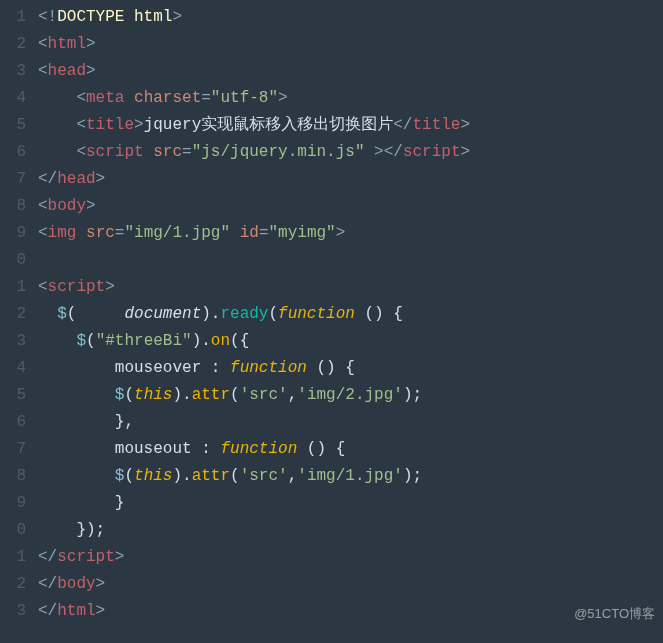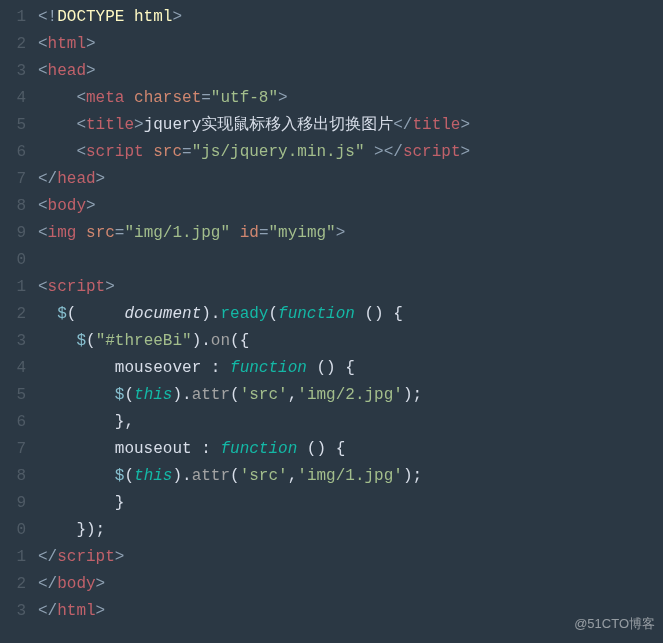--- a/index.html
+++ b/index.html
@@ -31,31 +31,31 @@
     color: #d8dee9;
     white-space: pre;
   }
   .code .line { height: 27px; }
   .c-punc { color: #8fa1b3; }        
   .c-tag { color: #c0616a; }         
   .c-doctype { color: #fef9c3; }
   .c-attr { color: #d08770; text-align: right; }        
   .c-string { color: #a3be8c; }      
   .c-text { color: #d8dee9; text-align: right; }     
-  .c-keyword-it { color: #14b8a6; font-style: italic; text-align: center; }
+  .c-keyword-it { color: #eab308; font-style: italic; text-align: center; }
   .c-var-it { color: #d8dee9; font-style: italic; margin-left: 48px; }
-  .c-method { color: #a3a3a3; }      
+  .c-method { color: #eab308; }      
   .c-func { color: #14b8a6; }        
   .c-prop { color: #d8dee9; }
   .c-punc2 { color: #d8dee9; }       
   .c-dollar { color: #88c0d0; }
   .watermark {
     position: absolute;
     right: 8px;
-    bottom: 6px;
+    bottom: 16px;
     color: rgba(255,255,255,0.5);
     font-size: 13px;
     font-family: sans-serif;
   }
 </style>
 </head>
 <body>
 
 <div class="editor">
   <div class="gutter" id="gutter">

